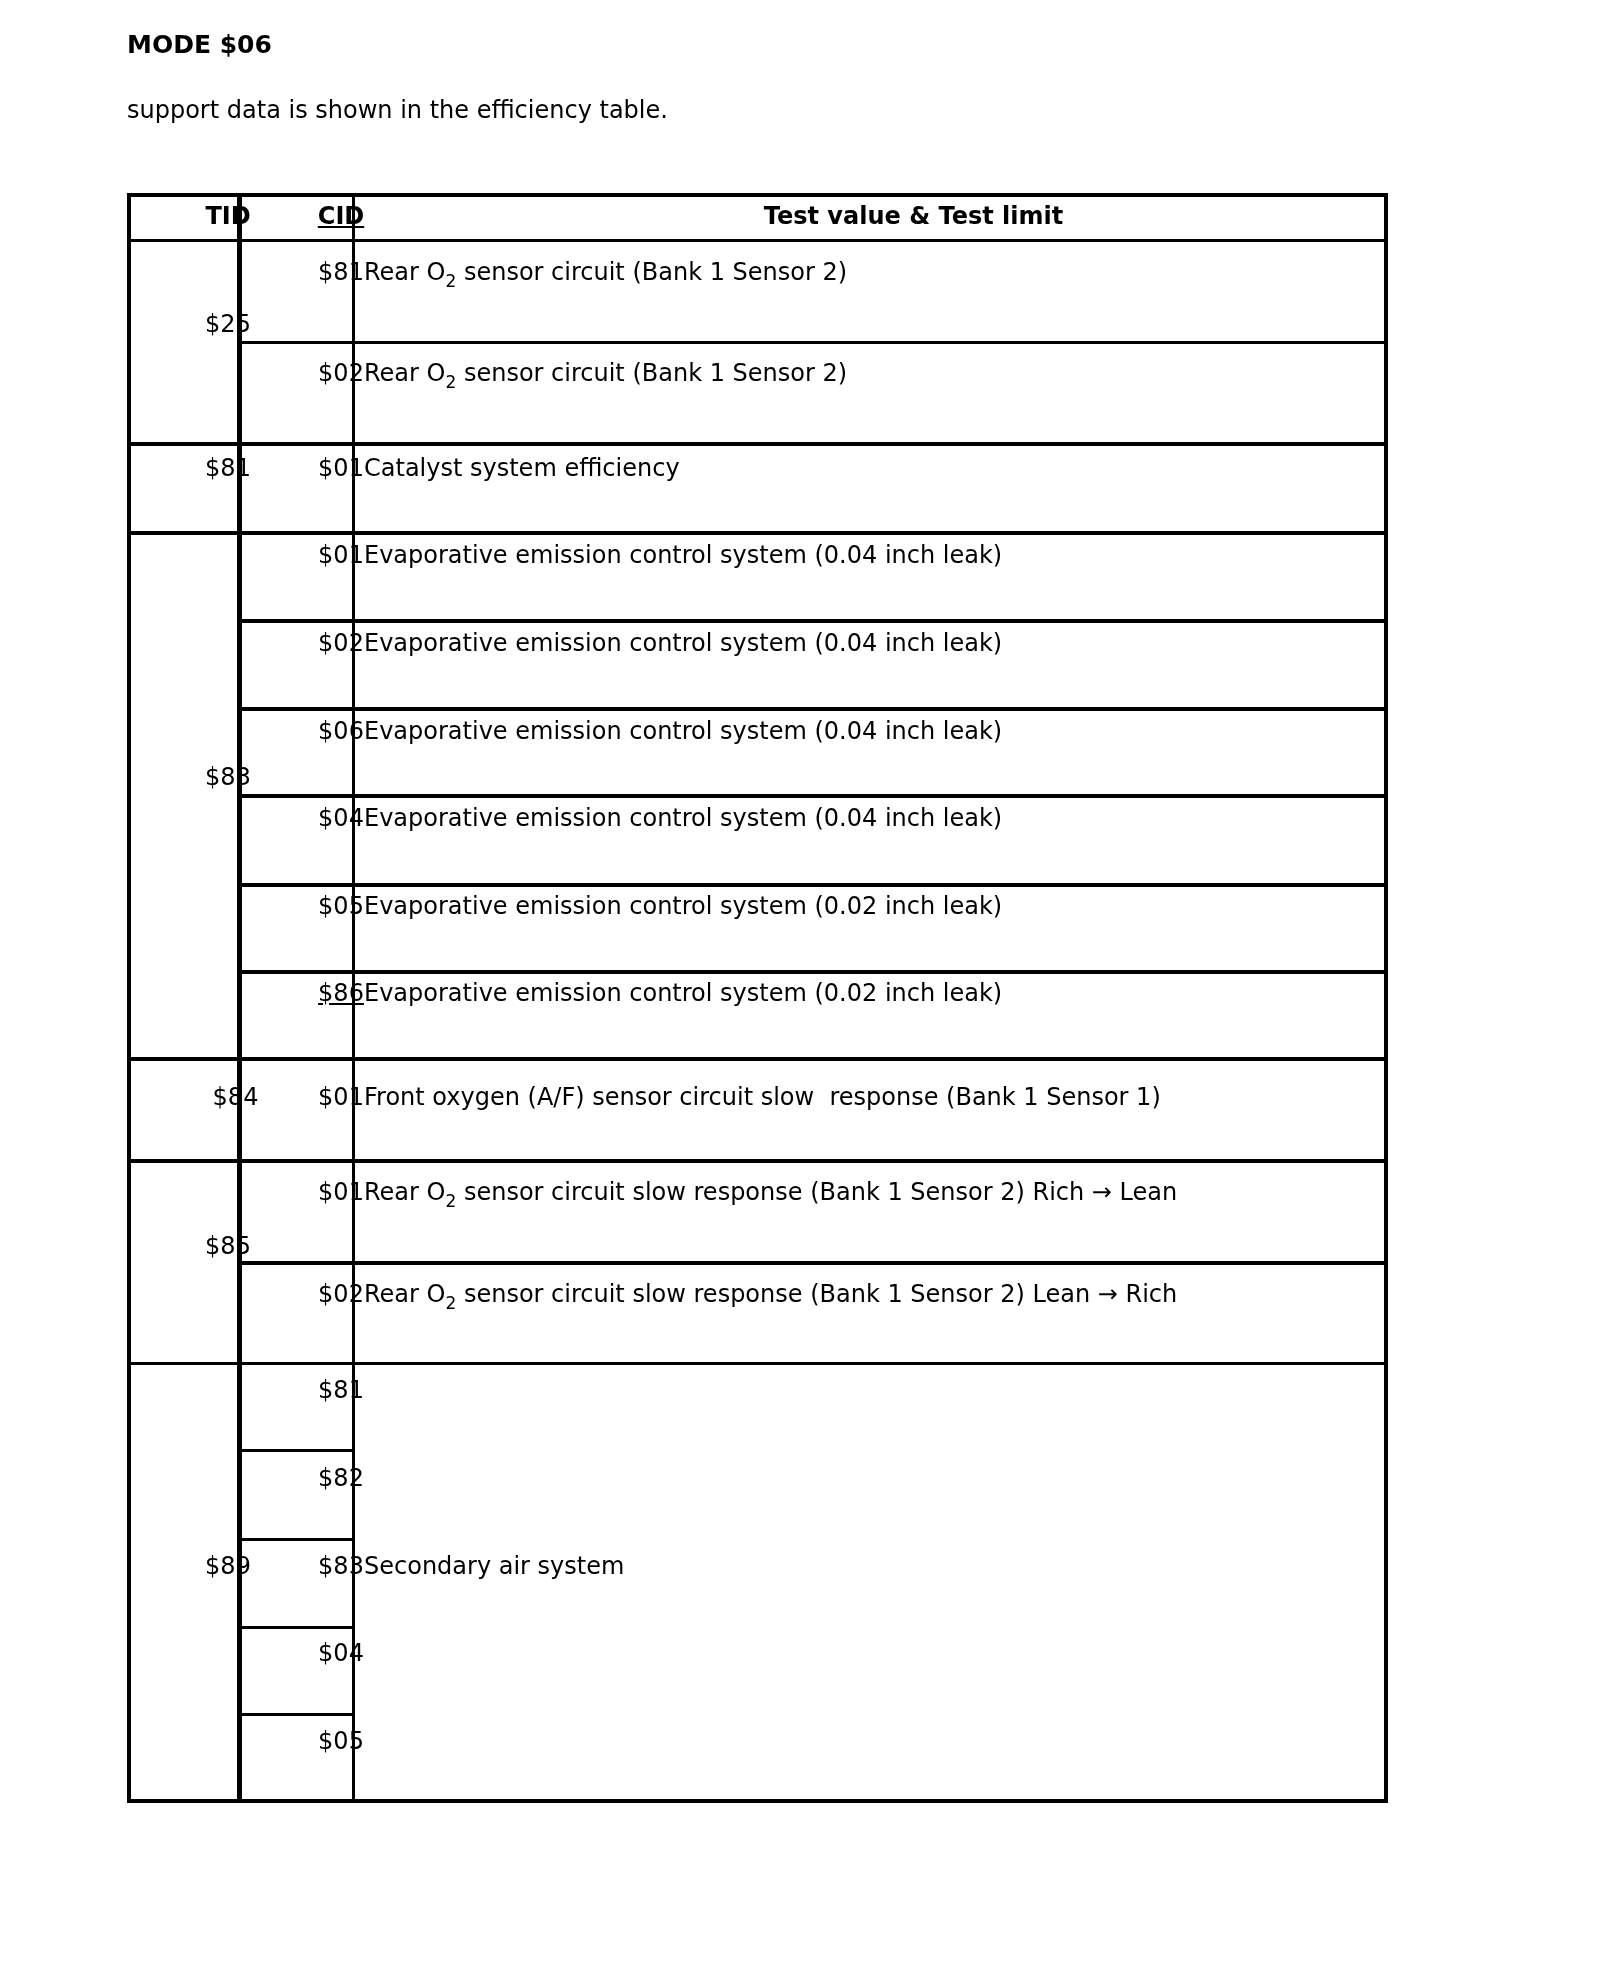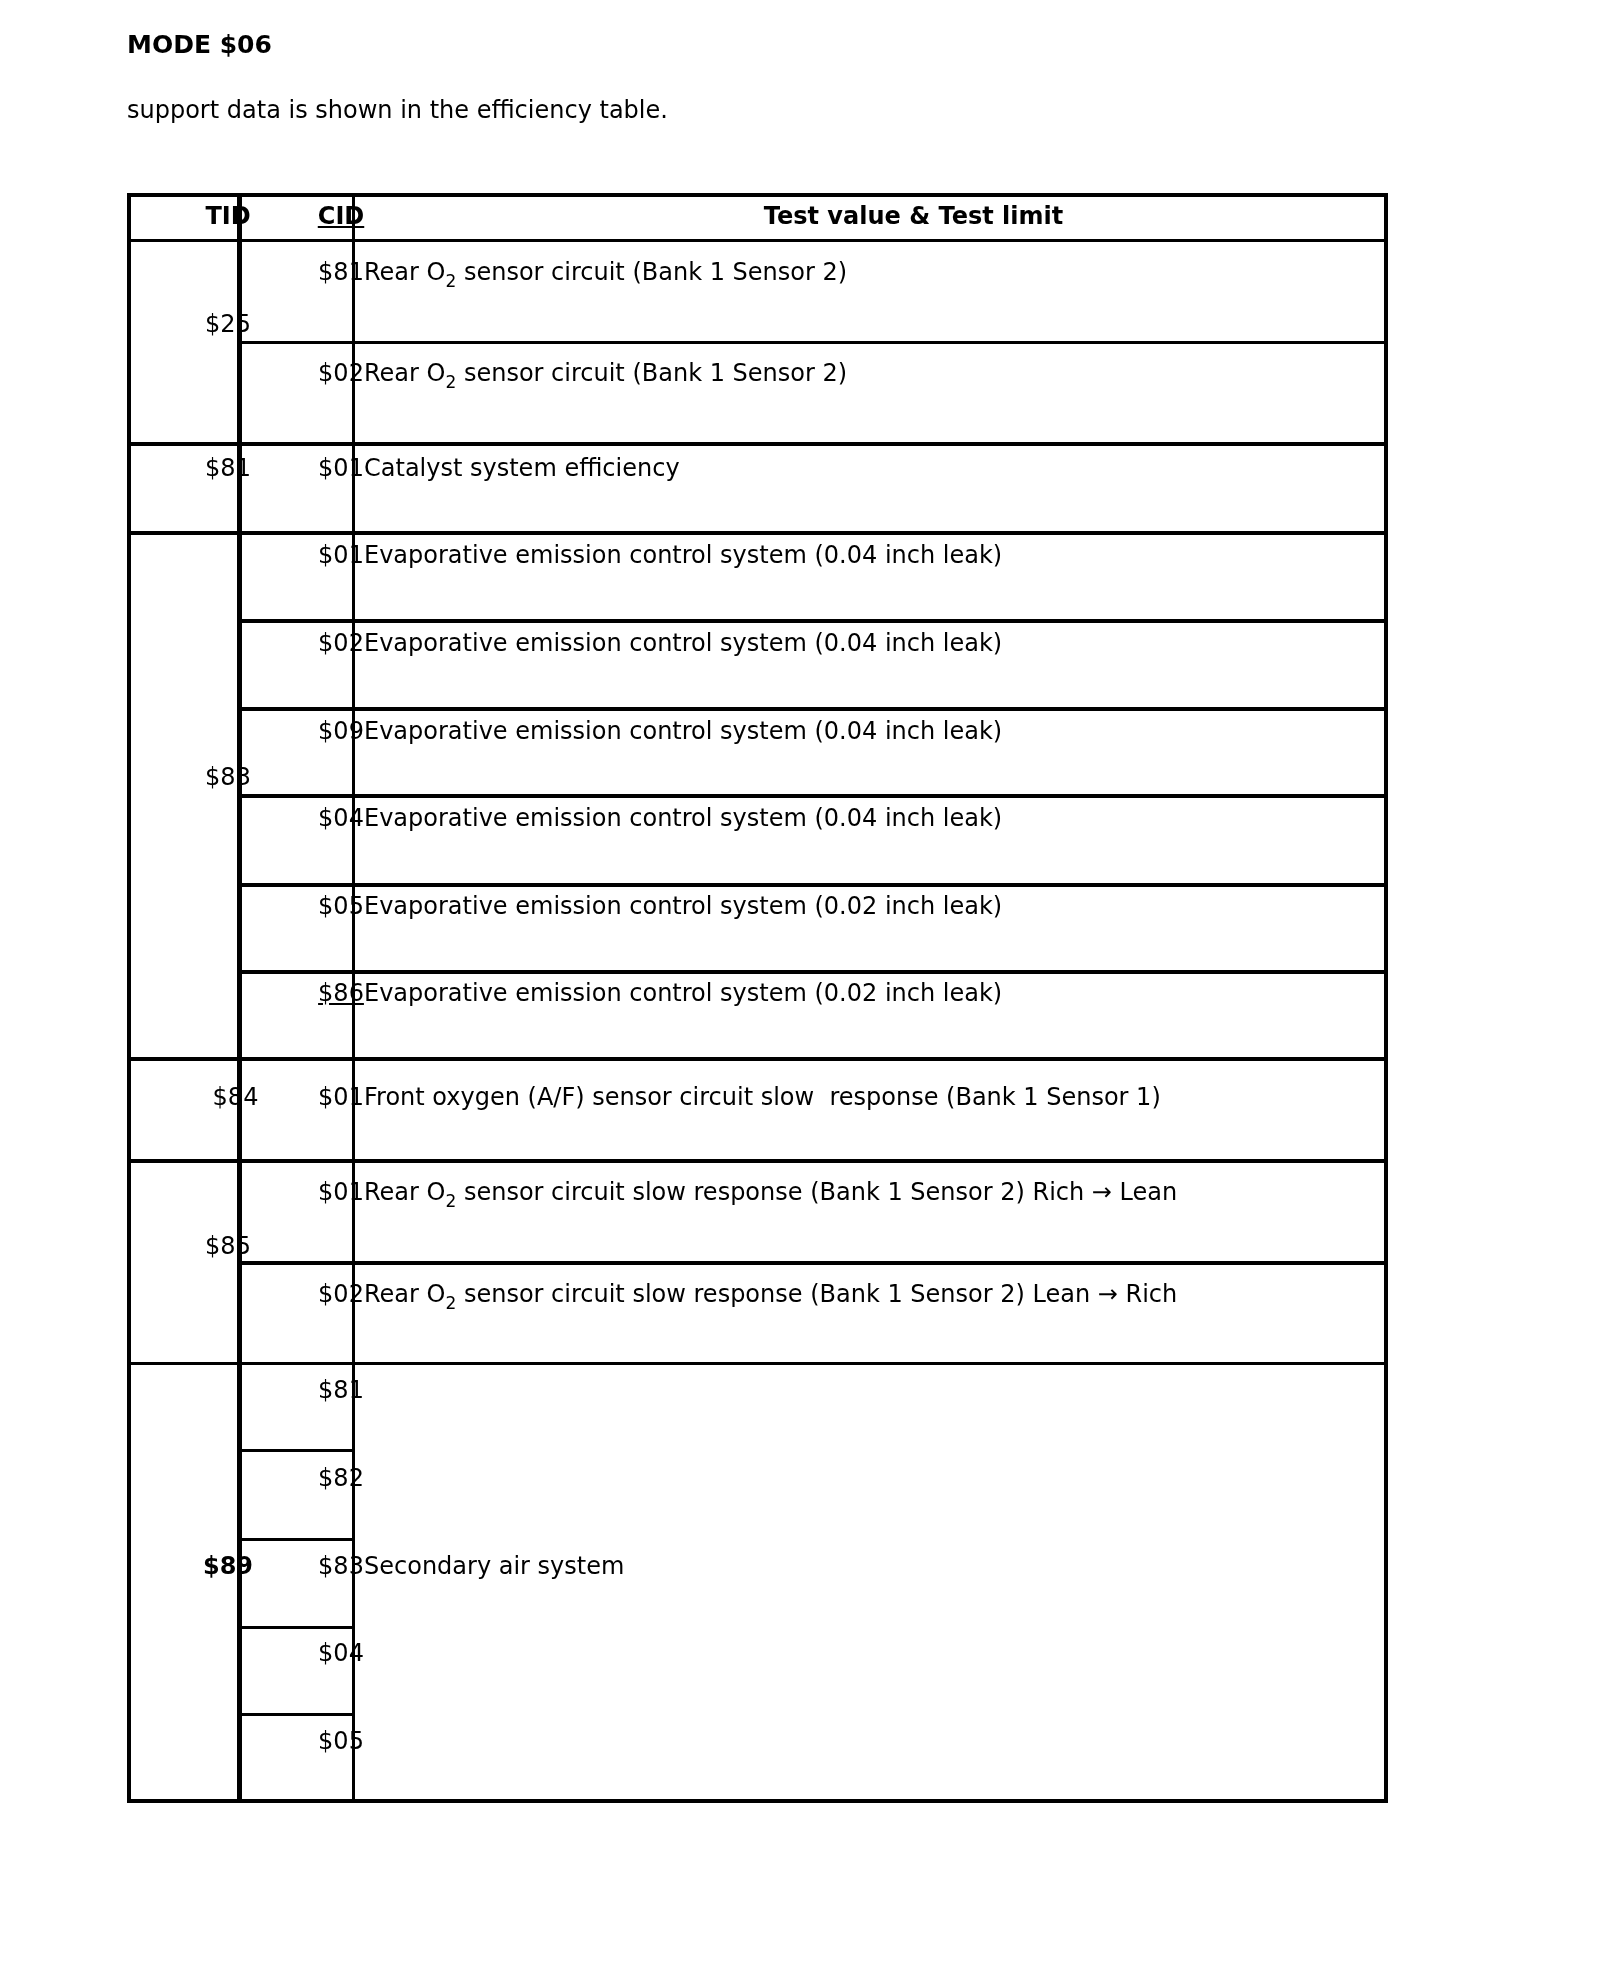--- a/index.html
+++ b/index.html
@@ -79,21 +79,21 @@
 
 <div class="cell center" style="left:131px;top:454px;width:106px;">$81</div>
 <div class="cell center" style="left:242px;top:454px;width:110px;">$01</div>
 <div class="cell" style="left:364px;top:454px;">Catalyst system efficiency</div>
 
 <div class="cell center" style="left:131px;top:763px;width:106px;">$83</div>
 <div class="cell center" style="left:242px;top:541px;width:110px;">$01</div>
 <div class="cell" style="left:364px;top:541px;">Evaporative emission control system (0.04 inch leak)</div>
 <div class="cell center" style="left:242px;top:629px;width:110px;">$02</div>
 <div class="cell" style="left:364px;top:629px;">Evaporative emission control system (0.04 inch leak)</div>
-<div class="cell center" style="left:242px;top:717px;width:110px;">$09</div>
+<div class="cell center" style="left:242px;top:717px;width:110px;">$06</div>
 <div class="cell" style="left:364px;top:717px;">Evaporative emission control system (0.04 inch leak)</div>
 <div class="cell center" style="left:242px;top:804px;width:110px;">$04</div>
 <div class="cell" style="left:364px;top:804px;">Evaporative emission control system (0.04 inch leak)</div>
 <div class="cell center" style="left:242px;top:892px;width:110px;">$05</div>
 <div class="cell" style="left:364px;top:892px;">Evaporative emission control system (0.02 inch leak)</div>
 <div class="cell center" style="left:242px;top:979px;width:110px;text-decoration:underline;">$86</div>
 <div class="cell" style="left:364px;top:979px;">Evaporative emission control system (0.02 inch leak)</div>
 
 <div class="cell center" style="left:131px;top:1083px;width:121px;text-align:center;">$84</div>
 <div class="cell center" style="left:242px;top:1083px;width:110px;">$01</div>
@@ -102,19 +102,19 @@
 <div class="cell center" style="left:131px;top:1232px;width:106px;">$85</div>
 <div class="cell center" style="left:242px;top:1178px;width:110px;">$01</div>
 <div class="cell" style="left:364px;top:1178px;">
   <span>Rear O</span><sub>2</sub><span> sensor circuit slow response (Bank 1 Sensor 2) Rich → Lean</span>
 </div>
 <div class="cell center" style="left:242px;top:1280px;width:110px;">$02</div>
 <div class="cell" style="left:364px;top:1280px;">
   <span>Rear O</span><sub>2</sub><span> sensor circuit slow response (Bank 1 Sensor 2) Lean → Rich</span>
 </div>
 
-<div class="cell center" style="left:131px;top:1552px;width:106px;font-weight:bold;">$89</div>
+<div class="cell center" style="left:131px;top:1552px;width:106px;">$89</div>
 <div class="cell" style="left:364px;top:1552px;">Secondary air system</div>
 <div class="cell center" style="left:242px;top:1376px;width:110px;">$81</div>
 <div class="cell center" style="left:242px;top:1464px;width:110px;">$82</div>
 <div class="cell center" style="left:242px;top:1552px;width:110px;">$83</div>
 <div class="cell center" style="left:242px;top:1639px;width:110px;">$04</div>
 <div class="cell center" style="left:242px;top:1727px;width:110px;">$05</div>
 
 </body></html>

